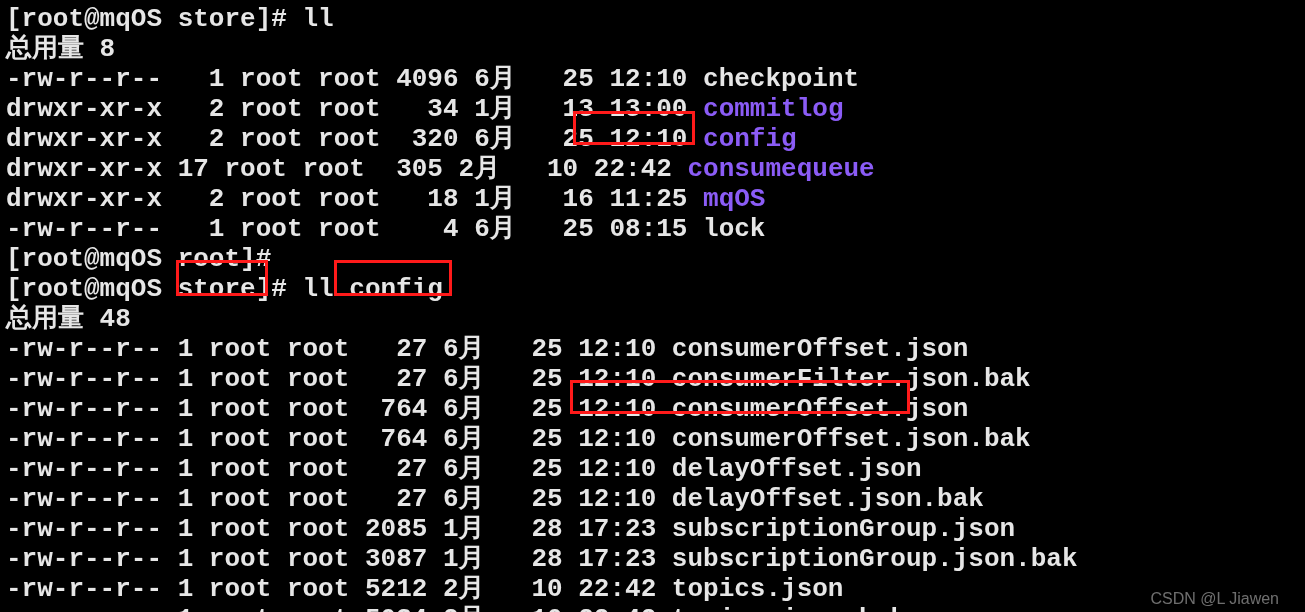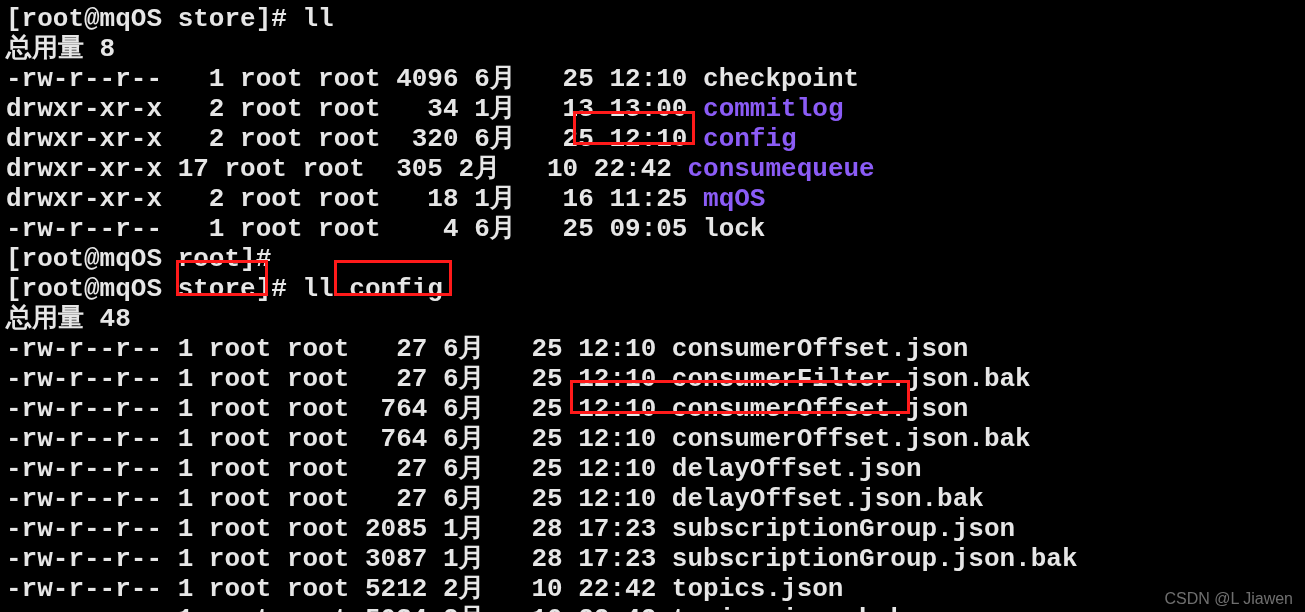--- a/index.html
+++ b/index.html
@@ -22,38 +22,38 @@
   }
   .dir { color: #8b5cf6; }
   .hl {
     position: absolute;
     border: 3px solid #ff1a1a;
     box-sizing: border-box;
     background: transparent;
   }
   .watermark {
     position: absolute;
-    right: 12px;
+    right: 26px;
     bottom: 4px;
     font-family: Arial, sans-serif;
     font-size: 16px;
     color: rgba(200,200,200,0.55);
   }
 </style>
 </head>
 <body>
 
 <div class="terminal"><span>[root@mqOS store]# ll</span>
 <span>总用量 8</span>
 <span><span>-rw-r--r--</span>  <span> 1</span> <span>root</span> <span>root</span> <span>4096</span> <span>6月 </span>  <span>25</span> <span>12:10</span> <span>checkpoint</span></span>
 <span><span>drwxr-xr-x</span>  <span> 2</span> <span>root</span> <span>root</span> <span>  34</span> <span>1月 </span>  <span>13</span> <span>13:00</span> <span class="dir">commitlog</span></span>
 <span><span>drwxr-xr-x</span>  <span> 2</span> <span>root</span> <span>root</span> <span> 320</span> <span>6月 </span>  <span>25</span> <span>12:10</span> <span class="dir">config</span></span>
 <span><span>drwxr-xr-x</span> <span>17</span> <span>root</span> <span>root</span> <span> 305</span> <span>2月 </span>  <span>10</span> <span>22:42</span> <span class="dir">consumequeue</span></span>
 <span><span>drwxr-xr-x</span>  <span> 2</span> <span>root</span> <span>root</span> <span>  18</span> <span>1月 </span>  <span>16</span> <span>11:25</span> <span class="dir">mqOS</span></span>
-<span><span>-rw-r--r--</span>  <span> 1</span> <span>root</span> <span>root</span> <span>   4</span> <span>6月 </span>  <span>25</span> <span>09:05</span> <span>lock</span></span>
+<span><span>-rw-r--r--</span>  <span> 1</span> <span>root</span> <span>root</span> <span>   4</span> <span>6月 </span>  <span>25</span> <span>08:15</span> <span>lock</span></span>
 <span>[root@mqOS root]# </span>
 <span><span>[root@mqOS </span><span>store</span><span>]# ll </span><span>config</span></span>
 <span>总用量 48</span>
 <span><span>-rw-r--r--</span> <span>1</span> <span>root</span> <span>root</span> <span>  27</span> <span>6月 </span>  <span>25</span> <span>12:10</span> <span>consumerOffset.json</span></span>
 <span><span>-rw-r--r--</span> <span>1</span> <span>root</span> <span>root</span> <span>  27</span> <span>6月 </span>  <span>25</span> <span>12:10</span> <span>consumerFilter.json.bak</span></span>
 <span><span>-rw-r--r--</span> <span>1</span> <span>root</span> <span>root</span> <span> 764</span> <span>6月 </span>  <span>25</span> <span>12:10</span> <span>consumerOffset.json</span></span>
 <span><span>-rw-r--r--</span> <span>1</span> <span>root</span> <span>root</span> <span> 764</span> <span>6月 </span>  <span>25</span> <span>12:10</span> <span>consumerOffset.json.bak</span></span>
 <span><span>-rw-r--r--</span> <span>1</span> <span>root</span> <span>root</span> <span>  27</span> <span>6月 </span>  <span>25</span> <span>12:10</span> <span>delayOffset.json</span></span>
 <span><span>-rw-r--r--</span> <span>1</span> <span>root</span> <span>root</span> <span>  27</span> <span>6月 </span>  <span>25</span> <span>12:10</span> <span>delayOffset.json.bak</span></span>
 <span><span>-rw-r--r--</span> <span>1</span> <span>root</span> <span>root</span> <span>2085</span> <span>1月 </span>  <span>28</span> <span>17:23</span> <span>subscriptionGroup.json</span></span>

